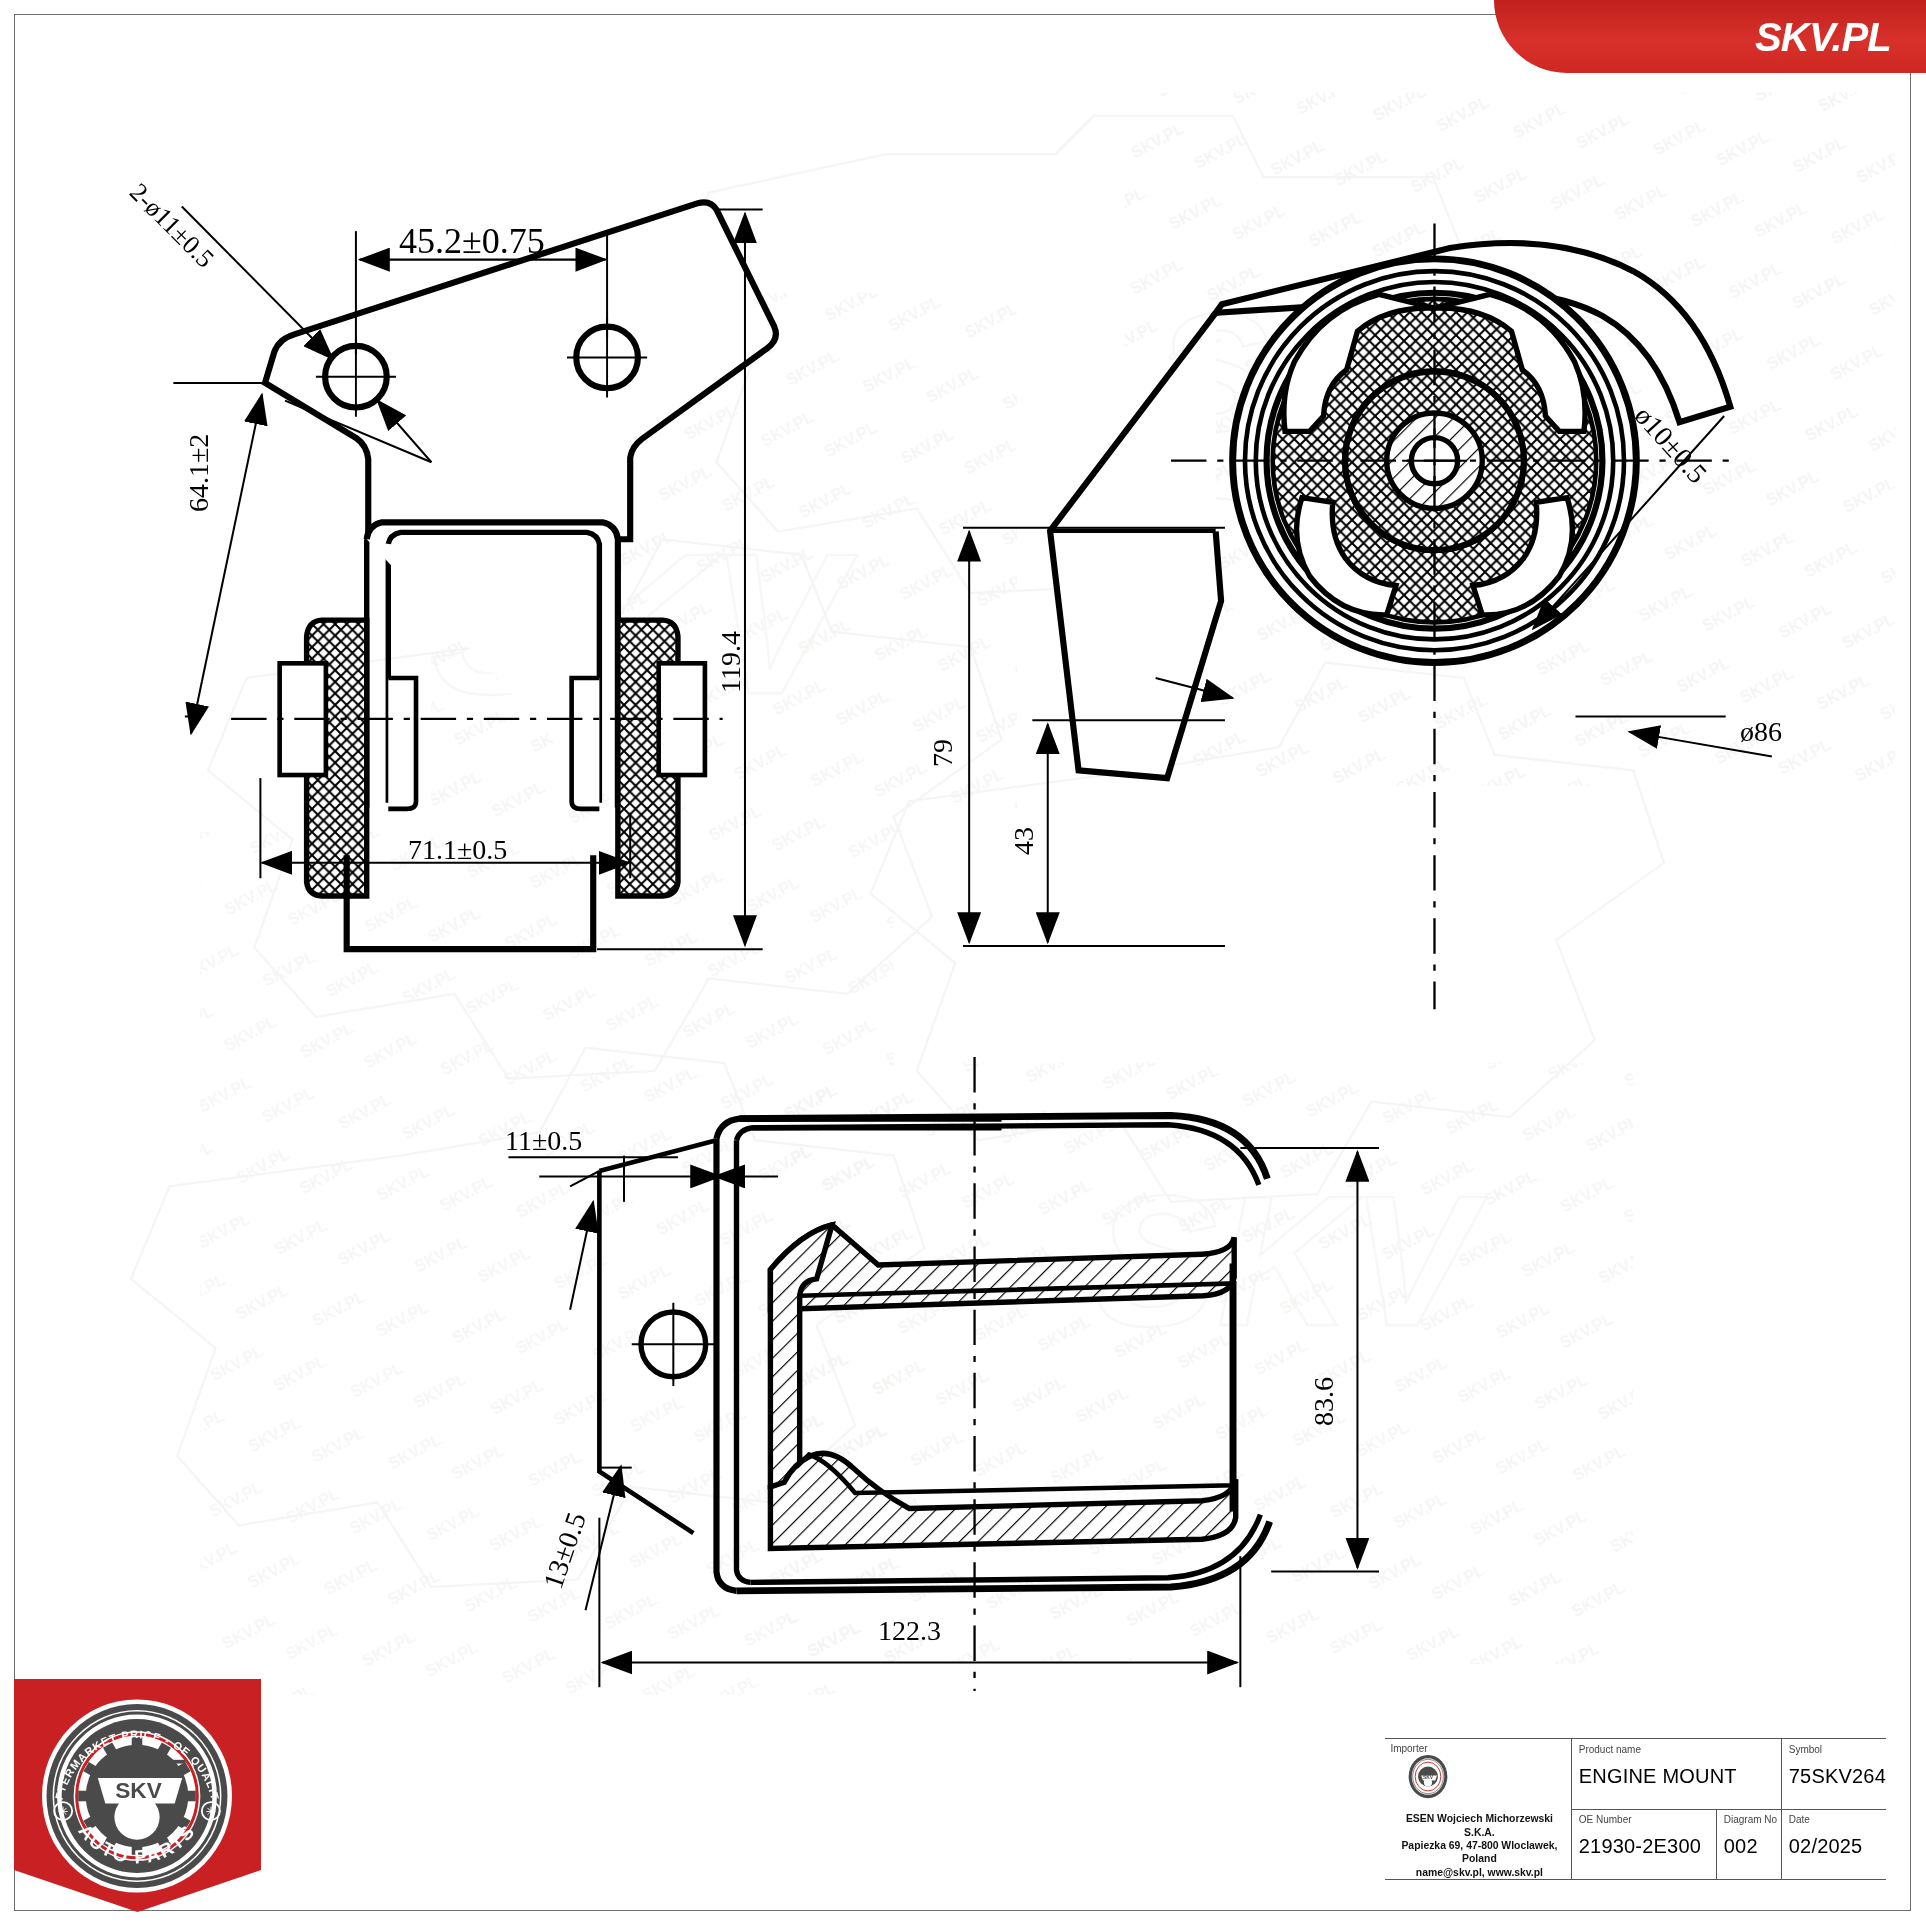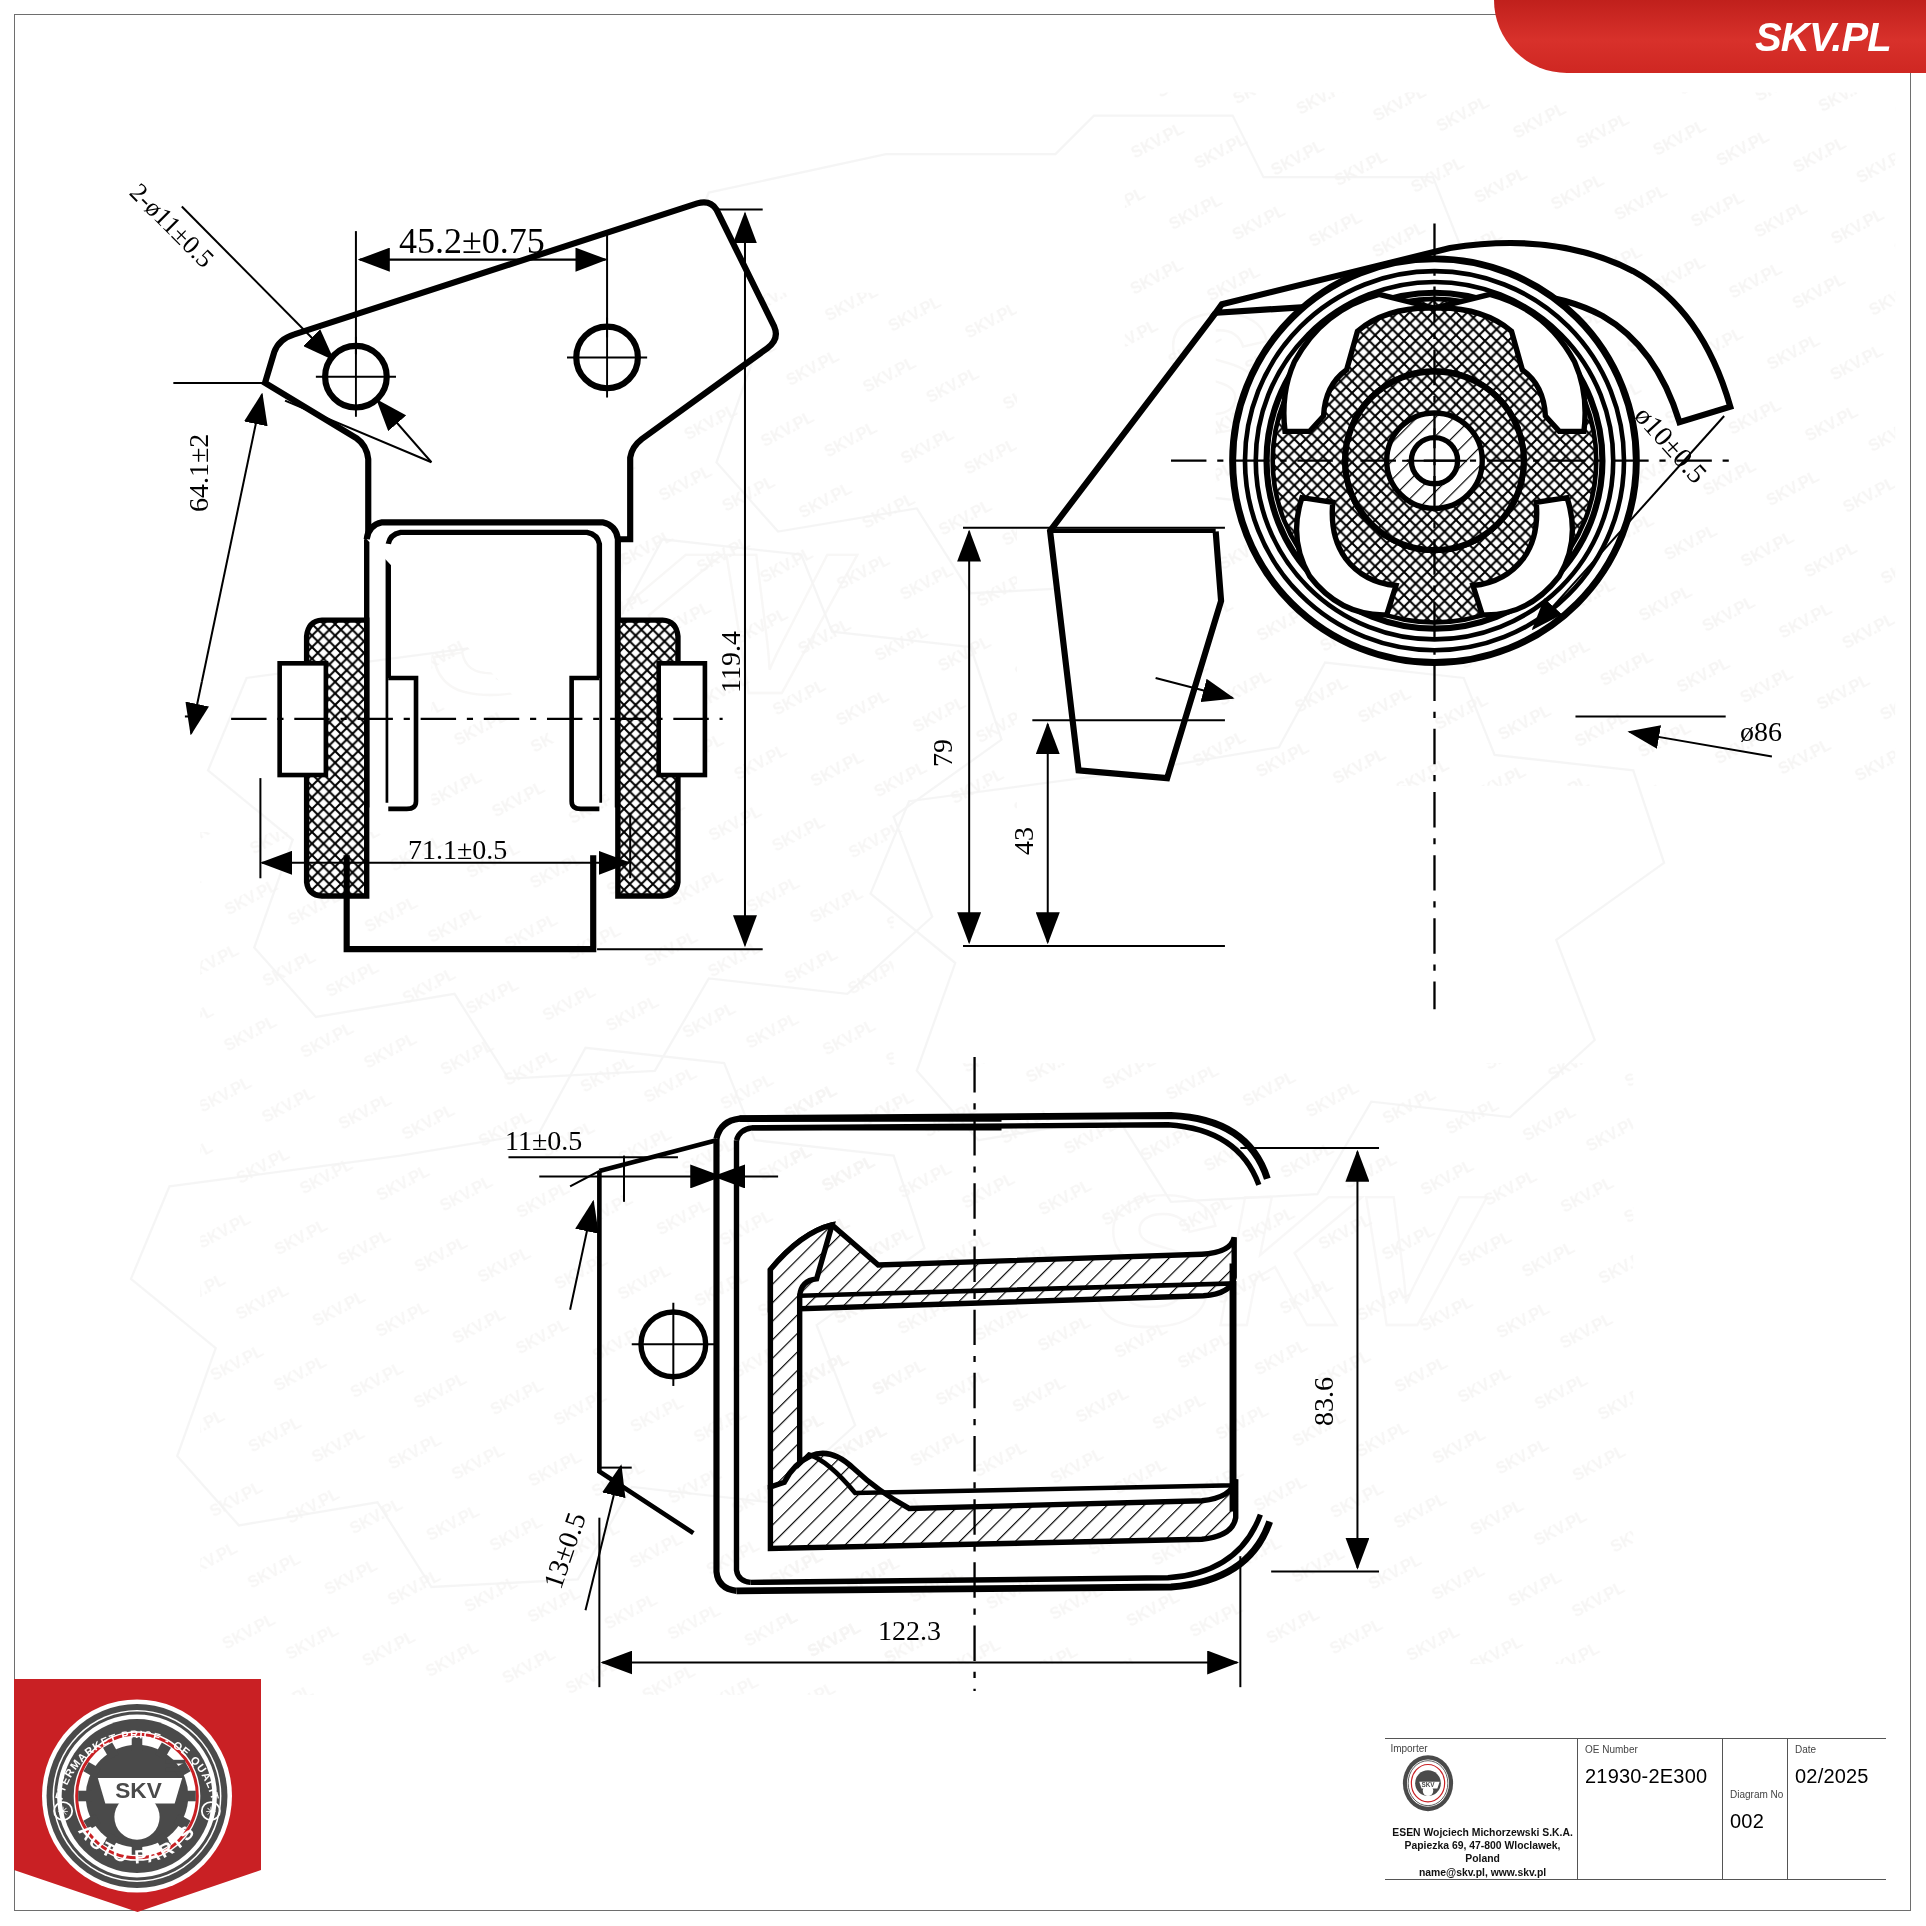--- a/index.html
+++ b/index.html
@@ -40,21 +40,21 @@
   .tb-imp .lbl{position:absolute;left:5.4px;top:3.9px;font-size:10px;color:#444;}
   .tb-right{flex:1;display:flex;flex-direction:column;}
   .tb-row{display:flex;flex:1;}
   .tb-row.top{border-bottom:1.5px solid #555;}
   .tb-cell{position:relative;border-right:0.8px solid #555;padding:4.6px 0 0 7px;
            box-sizing:border-box;display:flex;flex-direction:column;justify-content:flex-start;}
   .tb-cell:last-child{border-right:none;}
   .tb-cell .lbl{font-size:10px;color:#444;line-height:1.1;}
   .tb-cell .val{font-size:20px;color:#000;margin-top:10px;letter-spacing:0.2px;}
   .c-prod{width:210px;} .c-sym{width:auto;flex:1;}
-  .c-oe{width:145px;} .c-dia{width:65px;justify-content:center;} .c-date{width:auto;flex:1;}
+  .c-oe{width:145px;} .c-dia{width:65px;} .c-date{width:auto;flex:1;}
   .imp-addr{font-size:10.4px;font-weight:bold;text-align:center;line-height:1.28;
             margin-top:13px;color:#111;}
 
   
   .badge{position:absolute;left:14px;top:1679px;width:247px;height:233px;z-index:25;}
   .ribbon{position:absolute;left:0;top:0;width:247px;height:233px;
           background:#c92024;clip-path:polygon(0 0,100% 0,100% 82%,50% 100%,0 82%);}
   .seal{position:absolute;left:25.4px;top:19px;width:196px;height:196px;}
 
   .mini-seal{width:74px;height:74px;}
@@ -358,20 +358,30 @@
       <text x="100" y="112" font-family="Liberation Sans, sans-serif" font-size="22" font-weight="bold" fill="#4a4a4a" text-anchor="middle">SKV</text>
     </svg>
     <div class="imp-addr">
       <div>ESEN Wojciech Michorzewski S.K.A.</div>
       <div>Papiezka 69, 47-800 Wloclawek, Poland</div>
       <div>name@skv.pl, www.skv.pl</div>
     </div>
   </div>
 
   <div class="tb-right">
+    <div class="tb-row top">
+      <div class="tb-cell c-prod">
+        <span class="lbl">Product name</span>
+        <span class="val">ENGINE MOUNT</span>
+      </div>
+      <div class="tb-cell c-sym">
+        <span class="lbl">Symbol</span>
+        <span class="val">75SKV264</span>
+      </div>
+    </div>
     <div class="tb-row">
       <div class="tb-cell c-oe">
         <span class="lbl">OE Number</span>
         <span class="val">21930-2E300</span>
       </div>
       <div class="tb-cell c-dia">
         <span class="lbl">Diagram No</span>
         <span class="val">002</span>
       </div>
       <div class="tb-cell c-date">

